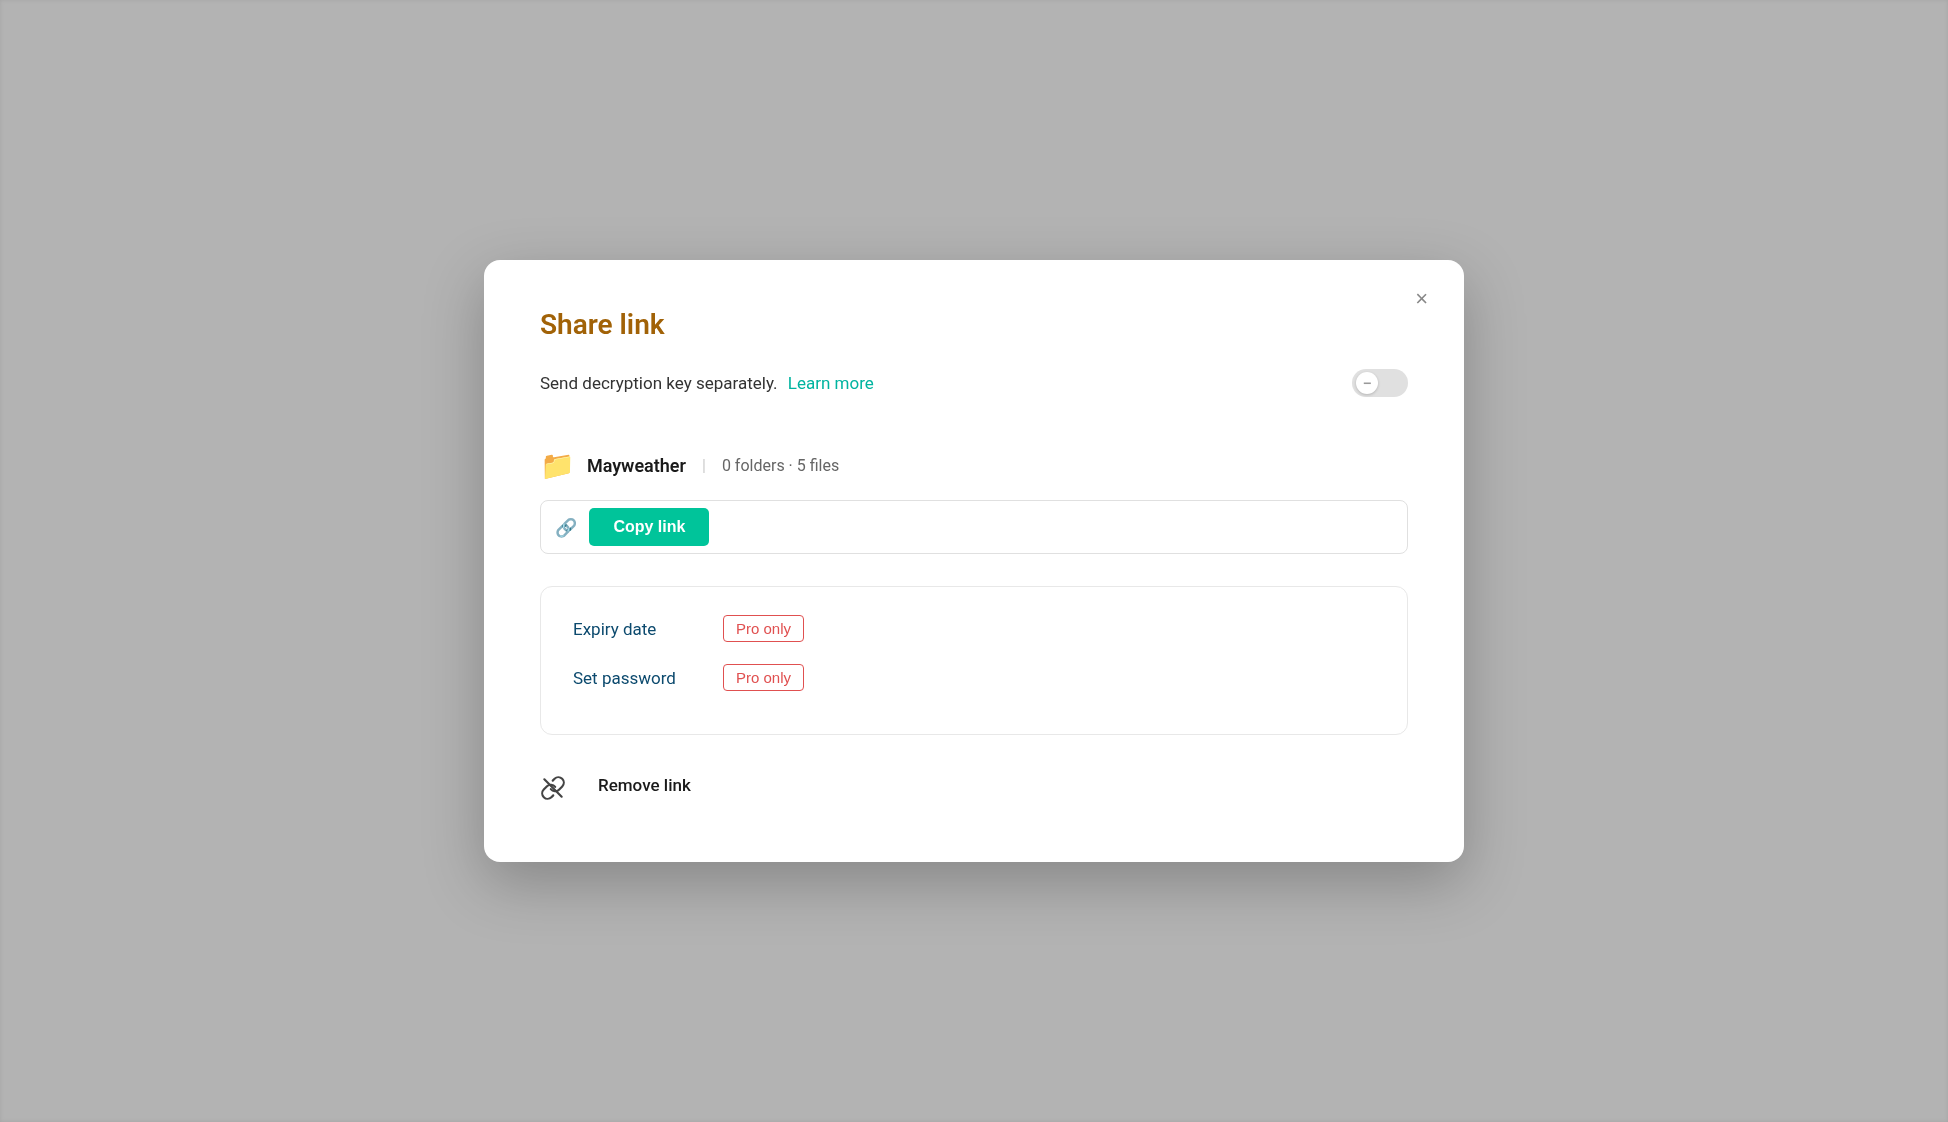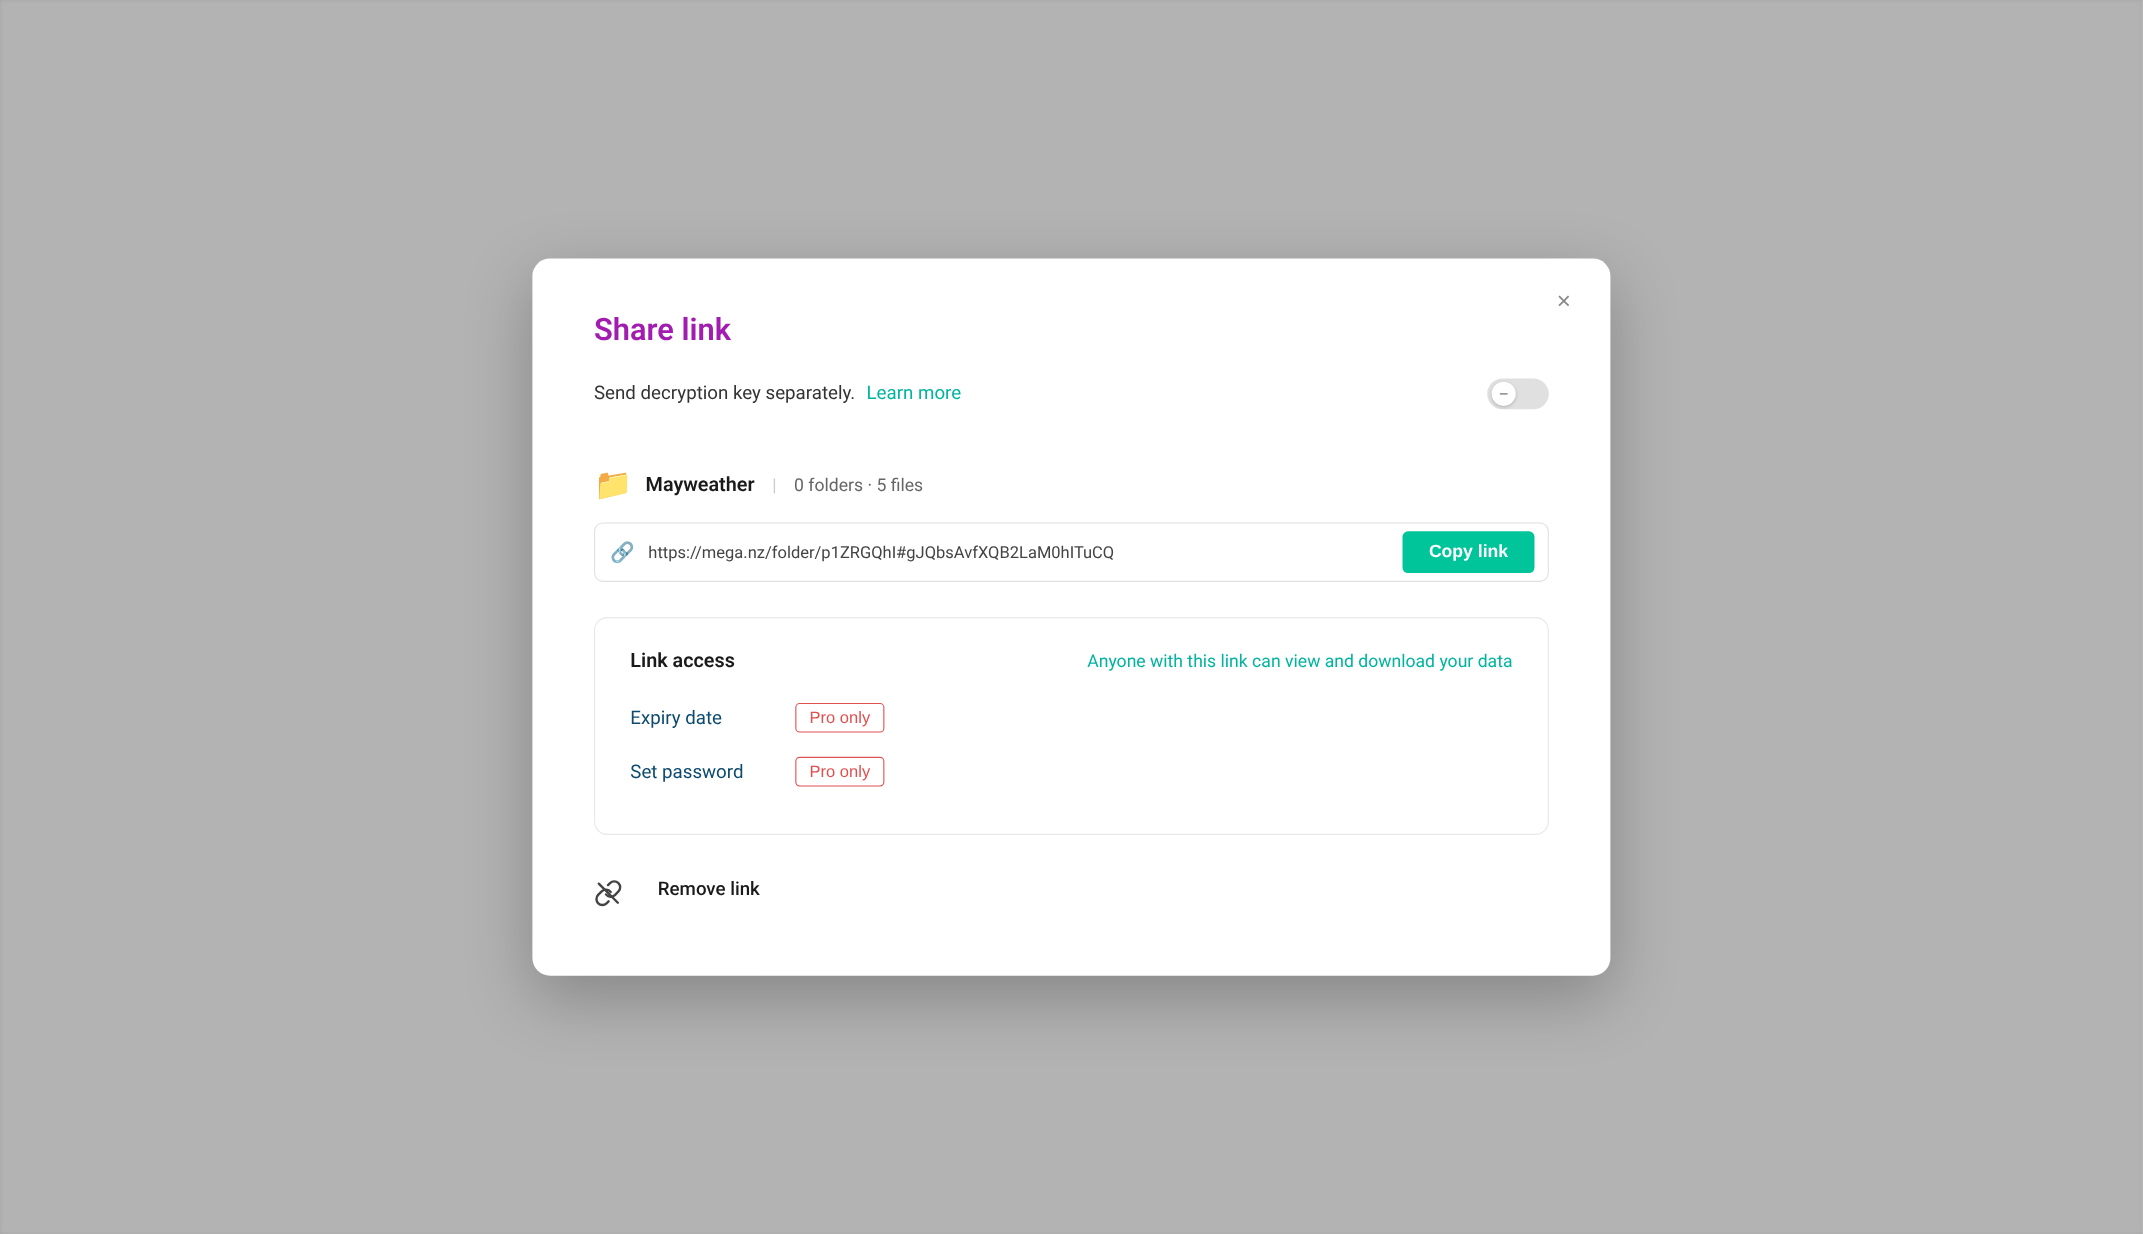--- a/index.html
+++ b/index.html
@@ -53,21 +53,21 @@
       cursor: pointer;
       color: #888;
       font-size: 22px;
       line-height: 1;
       padding: 4px 8px;
     }
 
     .modal-title {
       font-size: 28px;
       font-weight: 600;
-      color: #a21caf;
+      color: #a16207;
       margin-bottom: 28px;
     }
 
     
     .decryption-row {
       display: flex;
       align-items: center;
       justify-content: space-between;
       margin-bottom: 52px;
     }
@@ -273,29 +273,24 @@
 
   <div class="folder-row">
     <span class="folder-icon">📁</span>
     <span class="folder-name">Mayweather</span>
     <span class="folder-divider">|</span>
     <span class="folder-meta">0 folders · 5 files</span>
   </div>
 
   <div class="link-row">
     <span class="link-icon">🔗</span>
-    <span class="link-text">https://mega.nz/folder/p1ZRGQhI#gJQbsAvfXQB2LaM0hITuCQ</span>
     <button class="copy-link-btn">Copy link</button>
   </div>
 
   <div class="link-access-box">
-    <div class="link-access-header">
-      <span class="link-access-title">Link access</span>
-      <span class="link-access-desc">Anyone with this link can view and download your data</span>
-    </div>
 
     <div class="access-row">
       <span class="access-label">Expiry date</span>
       <button class="pro-only-badge">Pro only</button>
     </div>
 
     <div class="access-row">
       <span class="access-label">Set password</span>
       <button class="pro-only-badge">Pro only</button>
     </div>

